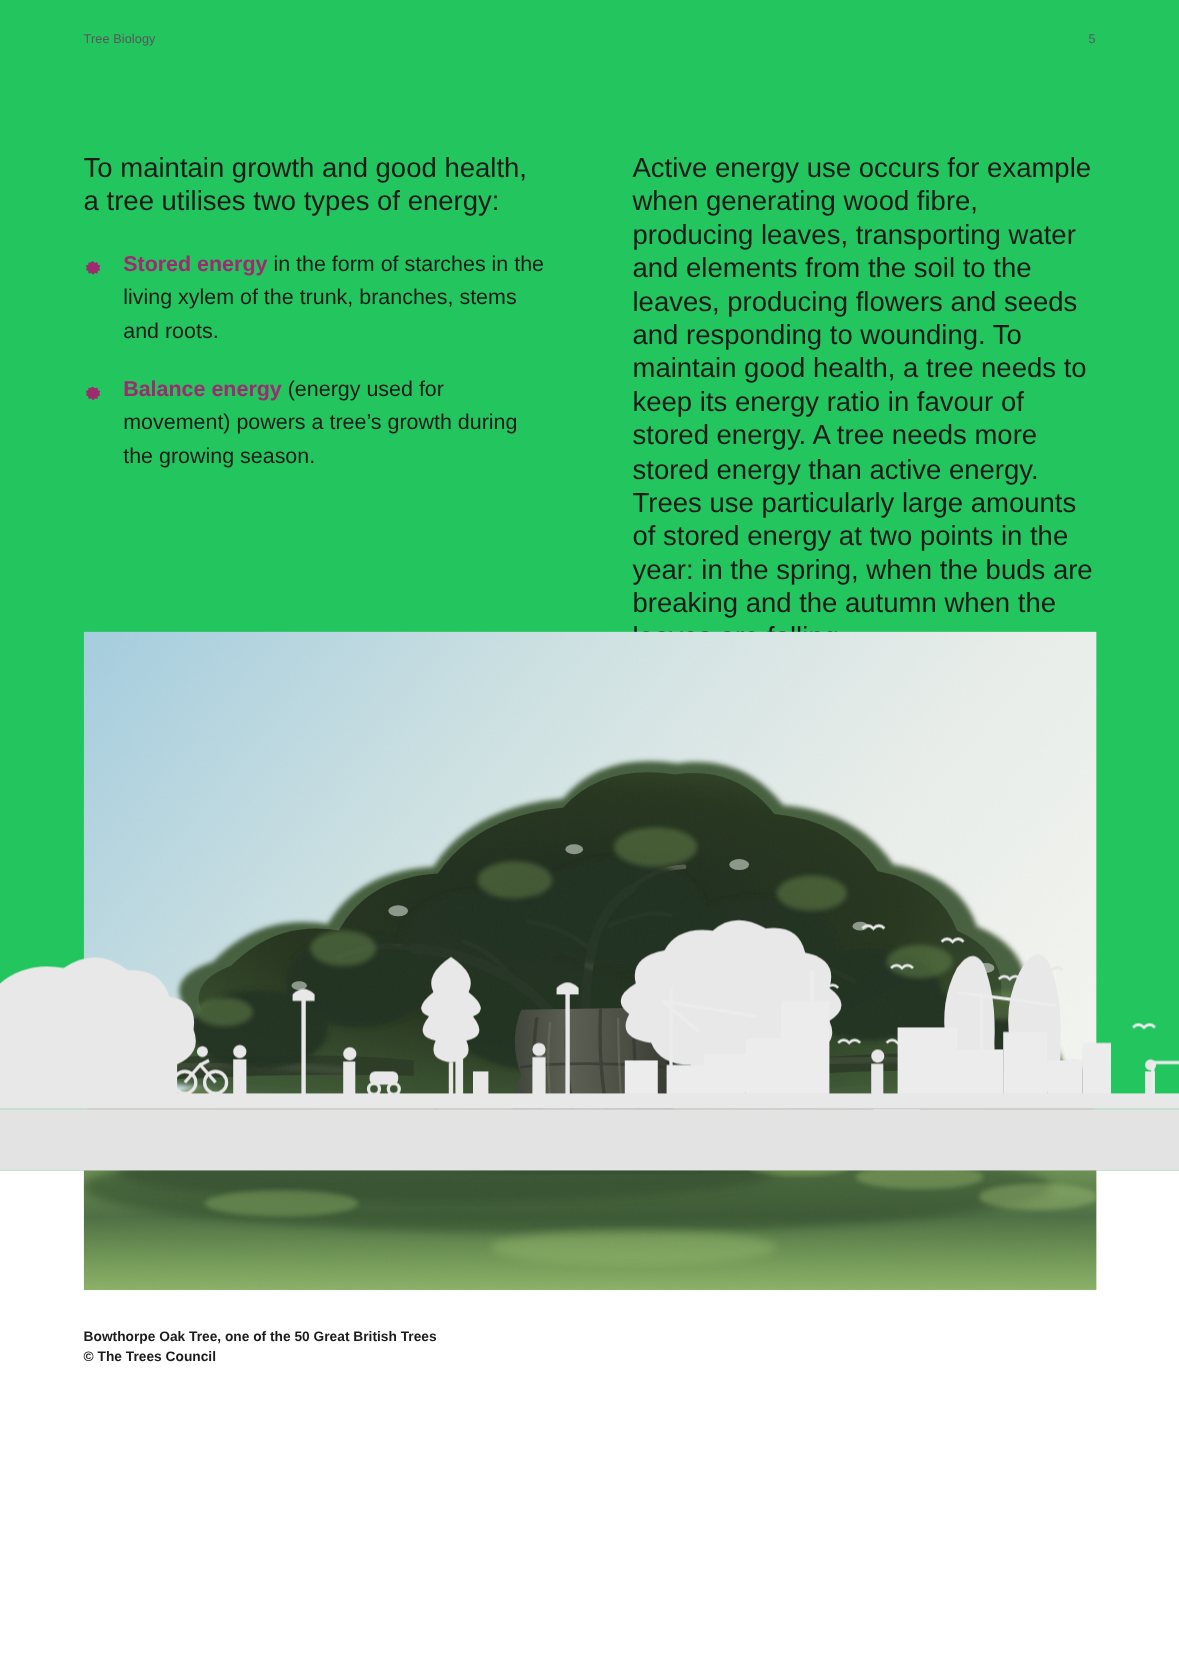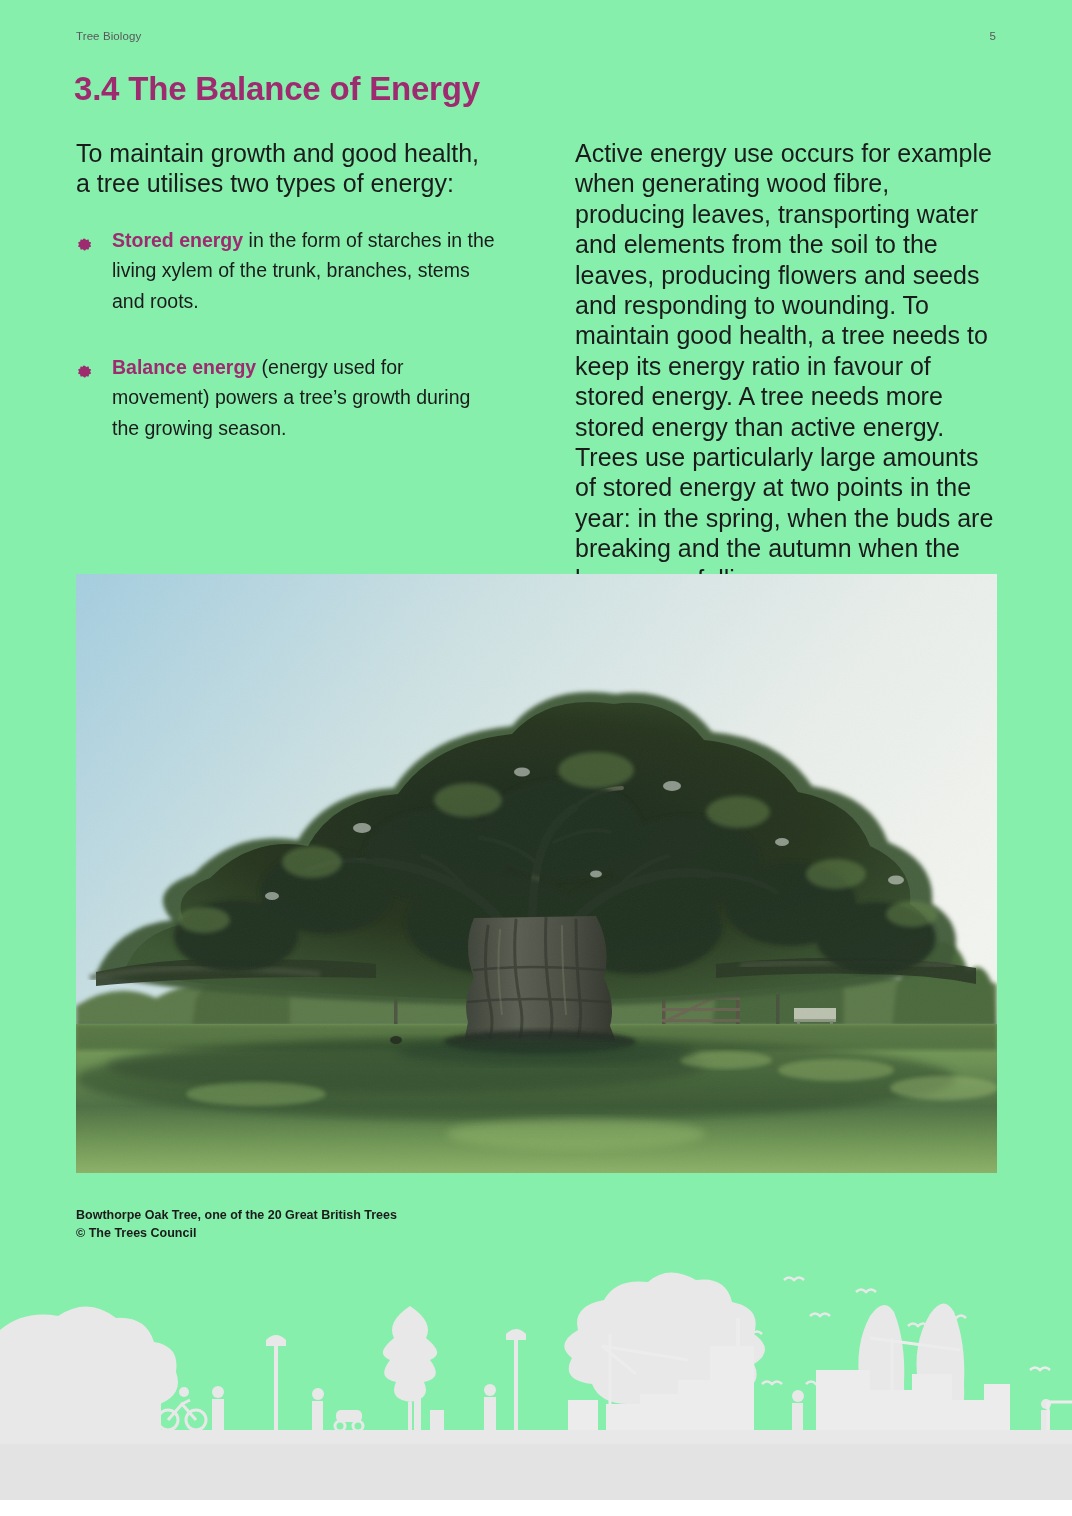--- a/index.html
+++ b/index.html
@@ -8,22 +8,22 @@
     width: 1072px;
     height: 1516px;
     background: #ffffff;
     font-family: "Liberation Sans", sans-serif;
     overflow: hidden;
   }
 
   #page {
     position: relative;
     width: 1072px;
-    height: 1500px;
-    background: #86efac;
+    height: 1064px;
+    background: #22c55e;
   }
 
   
   .running-head {
     position: absolute;
     top: 30px;
     left: 76px;
     font-size: 11.5px;
     color: #58585a;
     letter-spacing: 0.1px;
@@ -63,21 +63,21 @@
     line-height: 30.4px;
     color: #1b1b1b;
     font-weight: 400;
   }
 
   .bullet-list { margin-top: 26px; list-style: none; }
 
   .bullet-item {
     position: relative;
     padding-left: 36px;
-    margin-bottom: 36px;
+    margin-bottom: 23px;
     font-size: 19.5px;
     line-height: 30.4px;
     color: #1b1b1b;
     font-weight: 300;
   }
   .bullet-item:last-child { margin-bottom: 0; }
 
   .leaf-bullet {
     position: absolute;
     left: 0;
@@ -135,21 +135,20 @@
 </style>
 </head>
 <body>
 
 <div id="page">
 
   <div class="running-head">Tree Biology</div>
 
   <div class="folio">5</div>
 
-  <h1 class="section-heading">3.4 The Balance of Energy</h1>
 
   <div class="columns">
 
     <div class="col">
       <p class="body-text">To maintain growth and good health, a tree utilises two types of energy:</p>
 
       <ul class="bullet-list">
 
         <li class="bullet-item">
           <span class="leaf-bullet">
@@ -360,21 +359,21 @@
       <ellipse cx="464" cy="468" rx="96" ry="12" fill="#232b20" opacity="0.85" filter="url(#soft)"></ellipse>
       <ellipse cx="470" cy="478" rx="150" ry="13" fill="#28402a" opacity="0.6" filter="url(#soft2)"></ellipse>
 
       <ellipse cx="320" cy="466" rx="6" ry="4" fill="#20251c" opacity="0.8"></ellipse>
 
       <rect x="0" y="0" width="921" height="599" filter="url(#grain)" opacity="0.5"></rect>
     </svg>
   </div>
 
   <div class="caption">
-    <div>Bowthorpe Oak Tree, one of the 20 Great British Trees</div>
+    <div>Bowthorpe Oak Tree, one of the 50 Great British Trees</div>
     <div>© The Trees Council</div>
   </div>
 
   <div class="footer-art">
     <svg viewBox="0 0 1072 210" width="1072" height="210" preserveAspectRatio="none">
       <g fill="#e8e8e8">
 
         <rect x="0" y="196" width="1072" height="14"></rect>
 
         <path d="M0 196 L0 96 Q24 76 58 82 Q88 62 116 84 Q146 82 154 108 Q180 112 176 138

